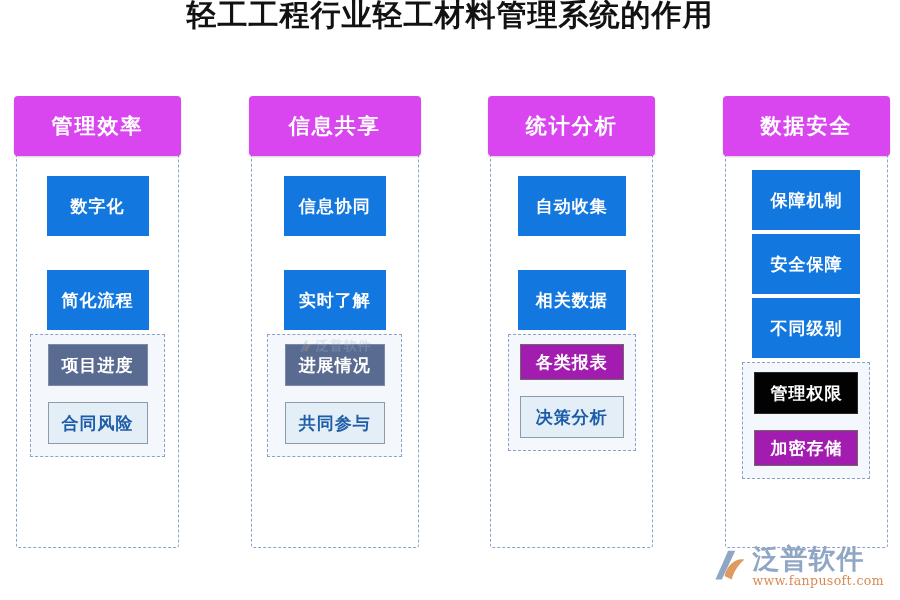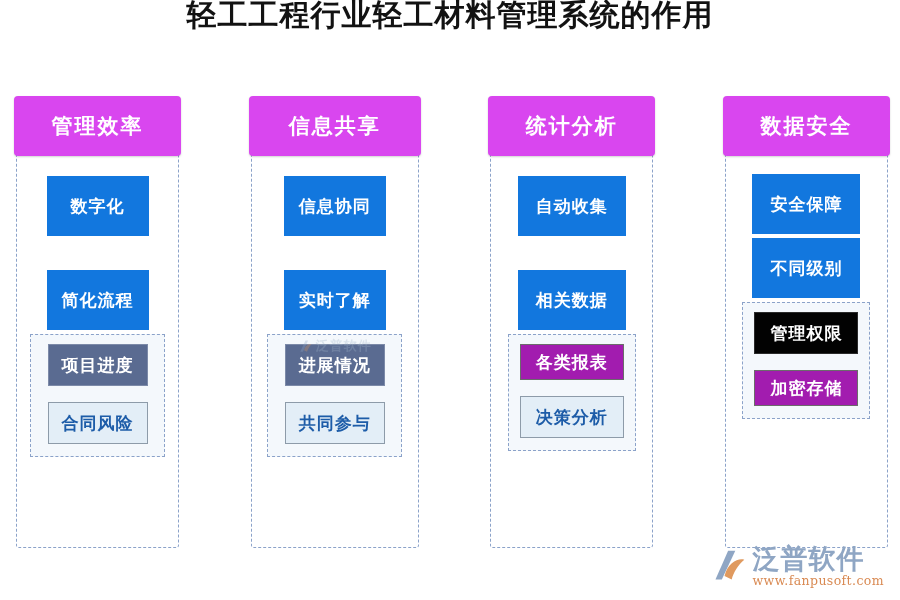--- a/index.html
+++ b/index.html
@@ -275,20 +275,21 @@
         <div class="spacer-md"></div>
         <div class="box light w4">决策分析</div>
       </div>
     </div>
   </div>
 
   <div class="column">
     <div class="col-frame"></div>
     <div class="col-header">数据安全</div>
     <div class="col-body">
+      <div class="box primary w4">保障机制</div>
       <div class="spacer-xs"></div>
       <div class="box primary w4">安全保障</div>
       <div class="spacer-xs"></div>
       <div class="box primary w4">不同级别</div>
       <div class="sub-frame narrow">
         <div class="box black w4">管理权限</div>
         <div class="spacer-md"></div>
         <div class="box dark w4">加密存储</div>
       </div>
     </div>

